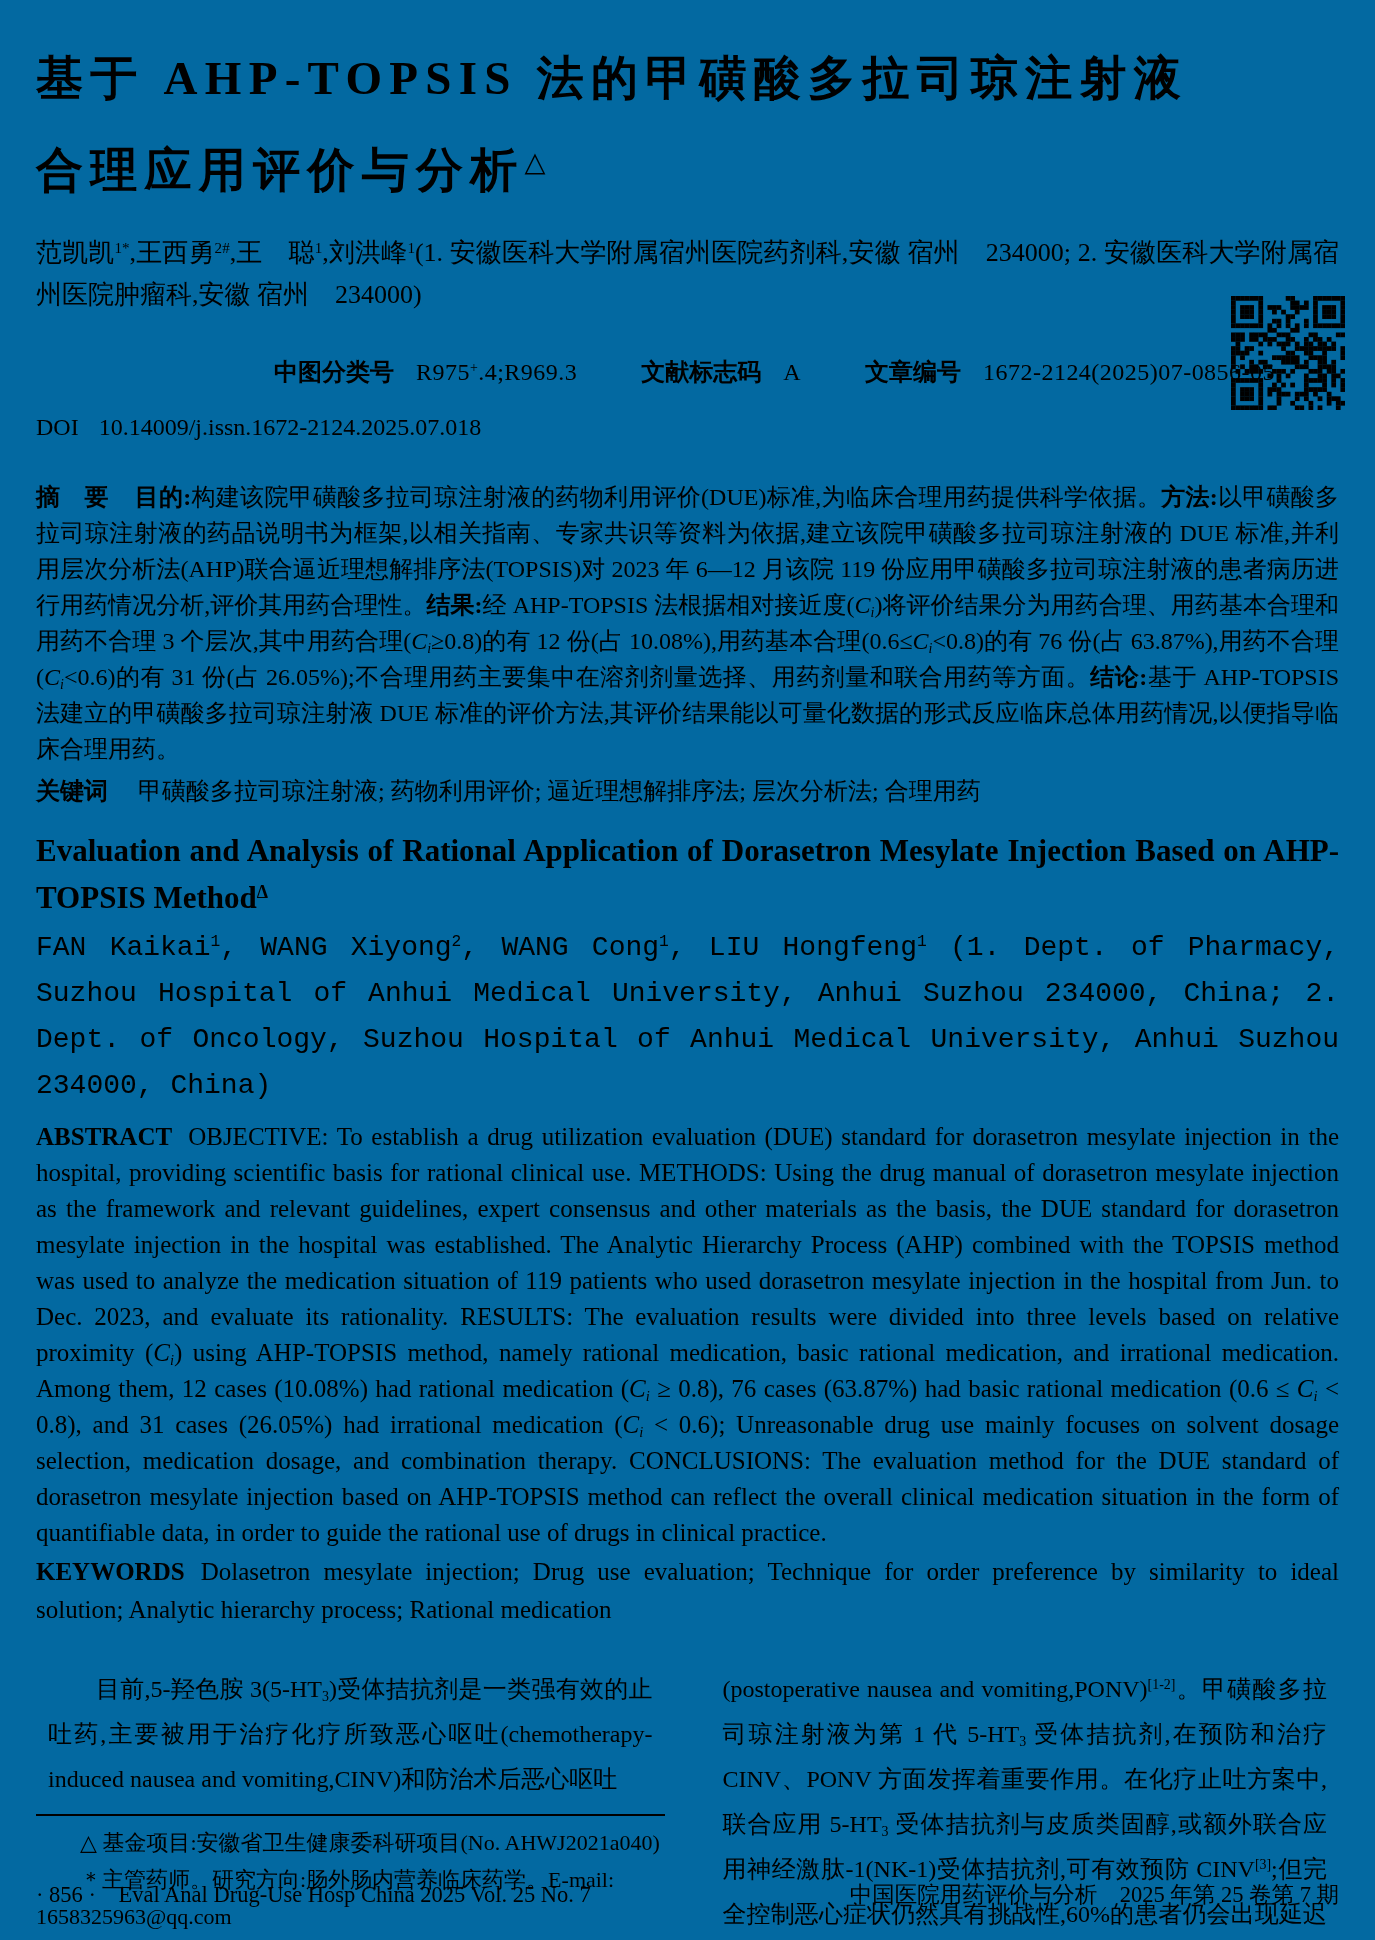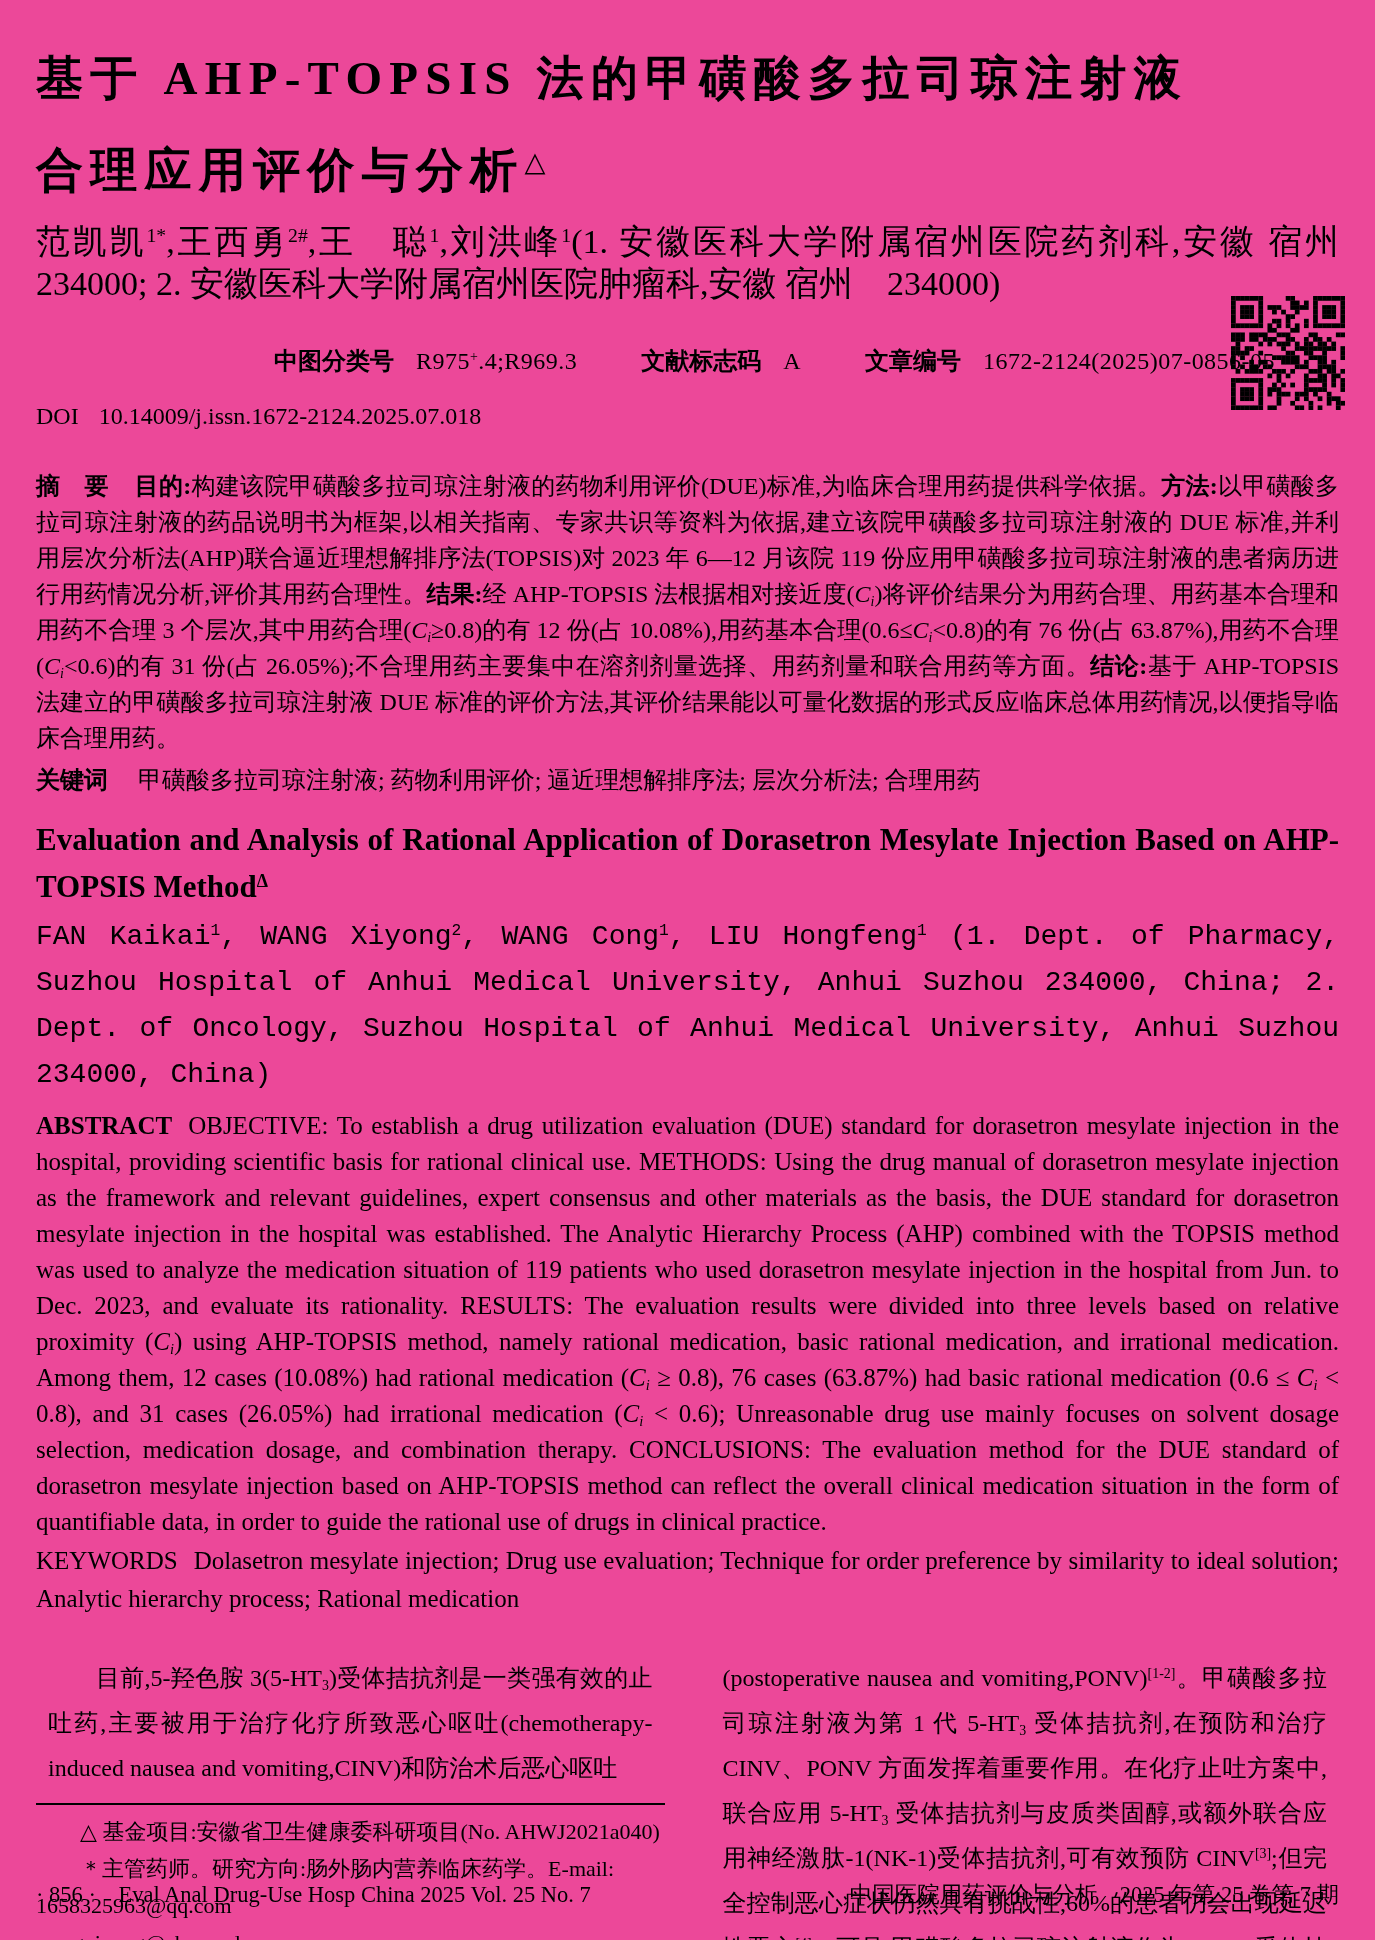--- a/index.html
+++ b/index.html
@@ -1,20 +1,20 @@
 <!DOCTYPE html>
 <html><head>
 <meta charset="utf-8">
 <style>
   html,body{margin:0;padding:0;background:#e8e8e8;}
   .page{
     position:relative;
     width:1375px;height:1940px;
     margin:0 auto;
-    background:#ec4899;
+    background:#0369a1;
     color:#000;
     box-sizing:border-box;
     padding:26px 36px 90px 36px;
     font-family:"Liberation Serif","DejaVu Serif",serif;
     overflow:hidden;
   }
   sup,.sup{font-size:58%;line-height:0;vertical-align:baseline;position:relative;top:-0.55em;}
   sub,.sub{font-size:58%;line-height:0;vertical-align:baseline;position:relative;top:0.28em;}
   .seg-b{font-weight:bold;}
   .seg-i{font-style:italic;}
@@ -23,22 +23,22 @@
     font-family:"Liberation Serif","DejaVu Serif",serif;
     font-weight:900;
     font-size:47px;
     line-height:92px;
     letter-spacing:0.155em;
     margin-top:6px;
   }
   .title-cn .t-line{white-space:nowrap;}
 
   .authors-cn{
-    margin-top:5px;
-    font-size:34px;
+    margin-top:16px;
+    font-size:26px;
     line-height:42px;
     text-align:justify;
   }
 
   .meta-block{margin-top:40px;font-size:24px;}
   .meta-row{display:flex;align-items:baseline;justify-content:flex-end;}
   .meta-label{
     font-family:"Liberation Sans","DejaVu Sans",sans-serif;
     font-weight:bold;
     margin-right:22px;
@@ -96,21 +96,21 @@
     line-height:36px;
     text-align:justify;
   }
   .abstract-en .run-label{font-weight:bold;margin-right:16px;}
   .keywords-en{
     margin-top:2px;
     font-size:25px;
     line-height:38px;
     text-align:justify;
   }
-  .keywords-en .run-label{font-weight:normal;margin-right:16px;}
+  .keywords-en .run-label{font-weight:bold;margin-right:16px;}
 
   .columns{
     margin-top:26px;
     display:flex;
     gap:46px;
   }
   .col{width:630px;font-size:24px;line-height:45px;text-align:justify;}
   .col p{margin:12px;}
   .indent2{text-indent:2em;}
   .footnote-rule{

